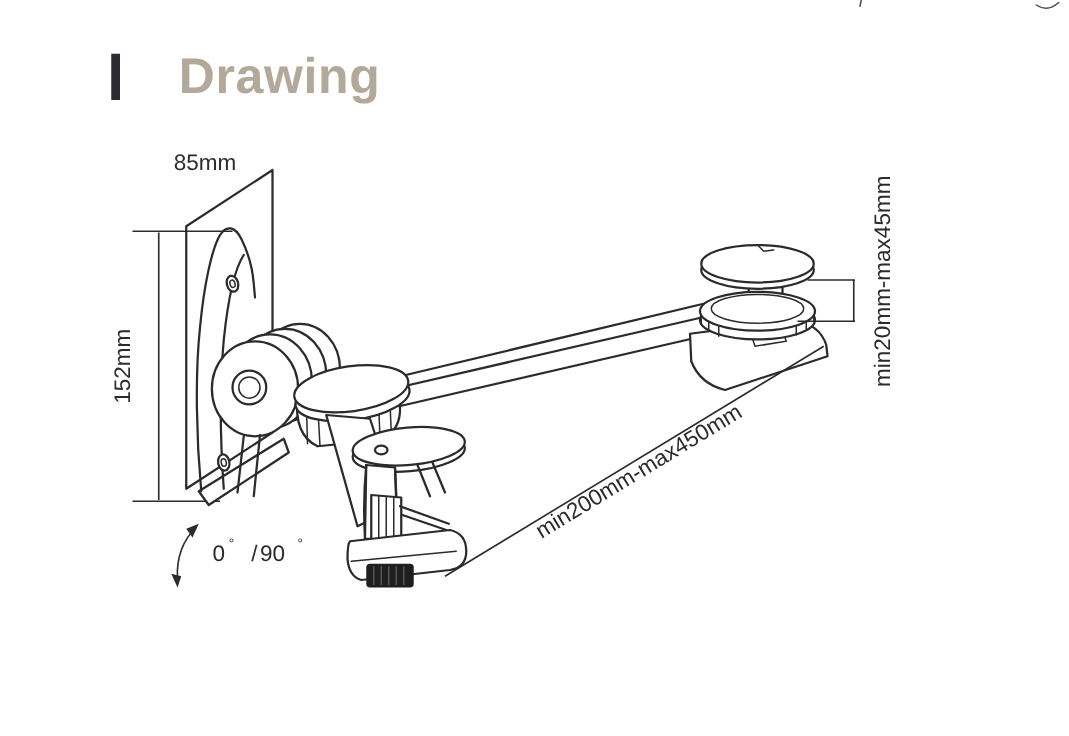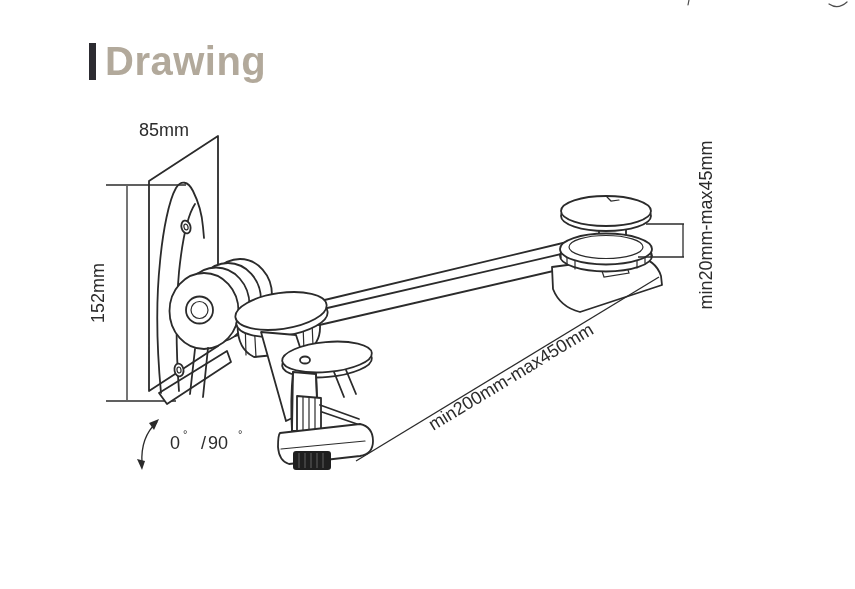--- a/index.html
+++ b/index.html
@@ -4,21 +4,21 @@
 <style>
   :root{
     --title_color:#b2a99b;
     --accent_bar:#2c2b31;
     --line:#2b2b2b;
     --knob:#1f1f1f;
   }
   html,body{margin:0;padding:0;background:#fff;}
   .page{position:relative;width:855px;height:589px;background:#fff;overflow:hidden;
         font-family:"Liberation Sans",sans-serif;}
-  .titlebar{position:absolute;left:89px;top:42px;display:flex;align-items:center;}
+  .titlebar{position:absolute;left:89px;top:42px;display:flex;align-items:center;gap:38px;}
   .titlebar .bar{width:7px;height:37px;background:var(--accent_bar);margin-right:9px;}
   .titlebar h1{margin:0;font-size:40px;line-height:38px;font-weight:bold;
                color:var(--title_color);letter-spacing:0.5px;}
   svg.draw{position:absolute;left:0;top:0;color:var(--line);}
   svg.draw text{fill:var(--line);font-family:"Liberation Sans",sans-serif;font-size:18px;}
   svg.draw .deg{font-size:11px;}
   .obj{fill:#fff;stroke:currentColor;stroke-width:1.8;stroke-linejoin:round;stroke-linecap:round;}
   .ln{fill:none;stroke:currentColor;stroke-width:1.8;stroke-linejoin:round;stroke-linecap:round;}
   .thin{fill:none;stroke:currentColor;stroke-width:1.2;stroke-linecap:round;}
   .dim{fill:none;stroke:currentColor;stroke-width:1.3;}

